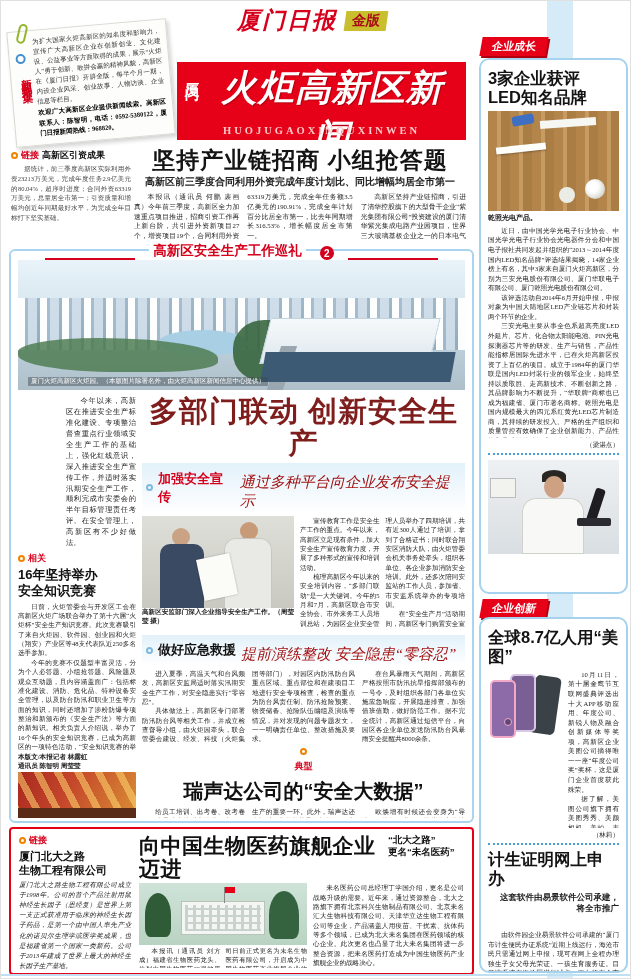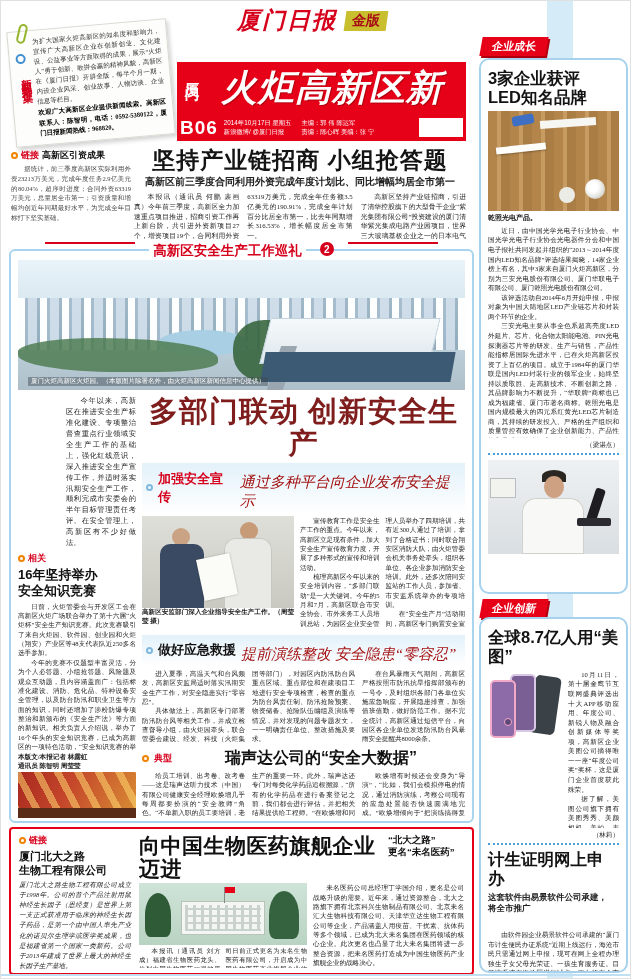--- a/index.html
+++ b/index.html
@@ -44,21 +44,21 @@
   
   .lead { position:absolute; left:133px; top:146px; width:332px; height:100px; overflow:hidden; }
   .lead h1 { font-size:23px; font-weight:900; color:#141414; text-align:center; letter-spacing:1px; font-family:"Liberation Sans", sans-serif; line-height:1.15; }
   .lead .deck { font-size:10px; font-weight:bold; text-align:center; color:#222; margin:2px 0 3px; font-family:"Liberation Sans", sans-serif; }
   .cols3 { columns:3; column-gap:8px; font-size:6.8px; line-height:1.42; text-align:justify; }
   .cols3 p, .cols2 p { text-indent:2em; }
   .lead .cols3 { height:52px; overflow:hidden; }
 
   
   .feature { position:absolute; left:8px; top:248px; width:465px; height:574px; border:2px solid #a9d4ee; border-radius:6px; background:#fff; }
-  .banner { position:absolute; top:-9px; left:0; width:100%; display:flex; align-items:flex-start; justify-content:center; gap:14px; }
+  .banner { position:absolute; top:-9px; left:0; width:100%; display:flex; align-items:flex-end; justify-content:center; gap:14px; }
   .banner .line { height:2px; background:#d6001c; flex:0 0 90px; }
   .banner .txt { background:#fff; color:#d6001c; font-weight:900; font-size:13.5px; padding:0 4px; font-family:"Liberation Sans", sans-serif; }
   .banner .num { width:14px; height:14px; border-radius:50%; background:#d6001c; color:#fff; font-size:10px; font-weight:bold; display:flex; align-items:center; justify-content:center; font-family:"Liberation Sans", sans-serif; }
 
   .pano { position:absolute; left:7px; top:9px; width:447px; height:130px; overflow:hidden; background:linear-gradient(180deg,#e9f3f9 0%,#d8e7f0 35%,#bfd3de 60%,#aebfc9 100%); }
   .pano .cityband { position:absolute; left:0; top:38px; width:100%; height:52px; background:repeating-linear-gradient(90deg, rgba(255,255,255,.95) 0 7px, rgba(150,175,195,.75) 7px 10px, rgba(205,220,232,.9) 10px 19px, rgba(120,150,170,.6) 19px 22px); }
   .pano .green1 { position:absolute; left:0px; top:78px; width:200px; height:34px; background:#4f7d52; border-radius:40% 60% 30% 50%; opacity:.85; }
   .pano .green2 { position:absolute; left:215px; top:60px; width:70px; height:62px; background:#39663f; border-radius:45%; opacity:.9; }
   .pano .lake { position:absolute; left:140px; top:70px; width:90px; height:26px; background:#a8cfe3; border-radius:50%; }
   .pano .factory { position:absolute; right:30px; top:58px; width:170px; height:46px; background:linear-gradient(180deg,#f6f9fb,#dfe8ee); transform:skew(-14deg); box-shadow:inset 0 0 0 1px #c2d2dd; }
@@ -91,22 +91,22 @@
   .guide-photo .man1 { position:absolute; left:18px; top:28px; width:44px; height:70px; background:#3a4a62; border-radius:10px 10px 0 0; }
   .guide-photo .head1 { position:absolute; left:30px; top:12px; width:18px; height:18px; background:#caa284; border-radius:50%; }
   .guide-photo .man2 { position:absolute; right:22px; top:22px; width:48px; height:76px; background:#e9e9e6; border-radius:12px 12px 0 0; box-shadow:inset 0 0 0 1px #c8c8c2; }
   .guide-photo .head2 { position:absolute; right:36px; top:6px; width:18px; height:18px; background:#c79a78; border-radius:50%; }
   .guide-photo .paper { position:absolute; left:58px; top:40px; width:34px; height:42px; background:#fbfbf8; transform:rotate(-12deg); box-shadow:0 0 2px rgba(0,0,0,.3); }
   .sub1-row .txt { flex:1; columns:2; column-gap:6px; font-size:6.6px; line-height:1.42; text-align:justify; height:116px; overflow:hidden; }
   .sub1-row .txt p { text-indent:2em; }
   .cols3s { columns:3; column-gap:7px; font-size:6.6px; line-height:1.42; text-align:justify; overflow:hidden; }
   .cols3s p { text-indent:2em; }
   .sub2-txt { height:76px; }
-  .typ-row { display:flex; align-items:center; gap:5px; margin:3px 0 2px; }
-  .typ-row h3 { flex:1; text-align:center; font-size:16px; font-weight:900; color:#101010; font-family:"Liberation Sans", sans-serif; }
+  .typ-row { display:flex; align-items:center; gap:5px; margin:3px 0 2px;flex-direction:column; }
+  .typ-row h3 { flex:1; text-align:center; font-size:20px; font-weight:900; color:#101010; font-family:"Liberation Sans", sans-serif; }
   .typ-txt { height:108px; }
 
   
   .bottom-box { position:absolute; left:8px; top:826px; width:465px; height:148px; border:2px solid #e60018; border-radius:4px; background:#fff; padding:5px 8px; display:flex; gap:8px; overflow:hidden; }
   .b-side { width:112px; flex:none; }
   .b-side h4 { font-size:11px; font-weight:900; color:#111; line-height:1.3; margin:1px 0 2px; }
   .b-side .it { font-size:6.6px; font-style:italic; line-height:1.55; text-align:justify; color:#222; }
   .b-main { flex:1; overflow:hidden; }
   .b-head { display:flex; align-items:flex-start; gap:6px; }
   .b-head h2 { flex:1; font-size:21px; font-weight:900; color:#101010; letter-spacing:0.5px; font-family:"Liberation Sans", sans-serif; line-height:1.1; }
@@ -150,21 +150,21 @@
   .lab-photo .hair { position:absolute; left:54px; top:10px; width:24px; height:12px; background:#2a2622; border-radius:50% 50% 0 0; }
   .lab-photo .scope { position:absolute; right:18px; top:28px; width:10px; height:34px; background:#1e1e22; transform:rotate(18deg); border-radius:3px; }
   .lab-photo .scope-base { position:absolute; right:8px; top:58px; width:34px; height:8px; background:#2a2a30; border-radius:2px; }
   .lab-photo .monitor { position:absolute; left:2px; top:18px; width:26px; height:20px; background:#f2f2ef; border:1px solid #b9bdc0; }
   .phones { float:left; width:74px; height:76px; position:relative; margin:2px 6px 2px 0; }
   .phones .ph { position:absolute; width:26px; height:58px; border-radius:5px; }
   .phones .ph.back { left:44px; top:4px; background:#3a4248; transform:rotate(8deg); }
   .phones .ph.mid { left:22px; top:2px; background:#7a5f94; border:2px solid #d9c7e6; }
   .phones .ph.front { left:2px; top:8px; background:#8d6aa8; border:2px solid #f2a9c8; }
   .phones .cam { position:absolute; left:12px; top:36px; width:8px; height:8px; border:1px solid #f2a9c8; border-radius:50%; background:#5d4678; }
-  .card .subtitle { font-size:8.5px; font-weight:bold; color:#222; line-height:1.3; margin:0 0 16px; font-family:Liberation Sans, sans-serif; }
+  .card .subtitle { font-size:8.5px; font-weight:bold; color:#222; line-height:1.3; margin:0 0 16px; font-family:Liberation Sans, sans-serif;text-align:right; }
   .mini-cap { font-size:7px; font-weight:bold; margin:2px 0 3px; }
 </style>
 </head>
 <body>
 
 <div class="page">
   <div class="blue-strip"></div>
 
   <div class="script-row">
     <span class="paper-logo">厦门日报</span>
@@ -178,32 +178,20 @@
     <div class="tip-body">为扩大国家火炬高新区的知名度和影响力，宣传广大高新区企业在创新创业、文化建设、公益事业等方面取得的成果，展示“火炬人”勇于创新、敢拼会赢的精神风貌，高新区在《厦门日报》开辟金版，每半个月一期，内设企业风采、创业故事、人物访谈、企业信息等栏目。</div>
     <div class="tip-contact">欢迎广大高新区企业提供新闻线索。高新区联系人：陈智明，电话：0592-5380122，厦门日报新闻热线：968820。</div>
   </div>
 
   <div class="masthead-box">
     <span class="mh-city">厦门</span>
     <div class="mh-title">火炬高新区新闻</div>
     <div class="mh-pinyin">HUOJUGAOXINQUXINWEN</div>
   </div>
 
-  <div class="page-bar">
-    <span class="page-no">B06</span>
-    <div class="bar-col">
-      <div>2014年10月17日 星期五</div>
-      <div>新浪微博/ @厦门日报</div>
-    </div>
-    <div class="bar-col">
-      <div>主编：郭 伟  陈运军</div>
-      <div>责编：陈心晖  美编：张 宁</div>
-    </div>
-    <div class="bar-blank"></div>
-  </div>
 
   <div class="stats-brief">
     <div class="label-row">
       <span class="ring"></span>
       <span class="label-red">链接</span>
       <span class="label-blk">高新区引资成果</span>
     </div>
     <p>据统计，前三季度高新区实际利用外资23213万美元，完成年度任务2.9亿美元的80.04%，超序时进度；合同外资63319万美元，总量居全市第一；引资质量和增幅均创近年同期最好水平，为完成全年目标打下坚实基础。</p>
   </div>
 

